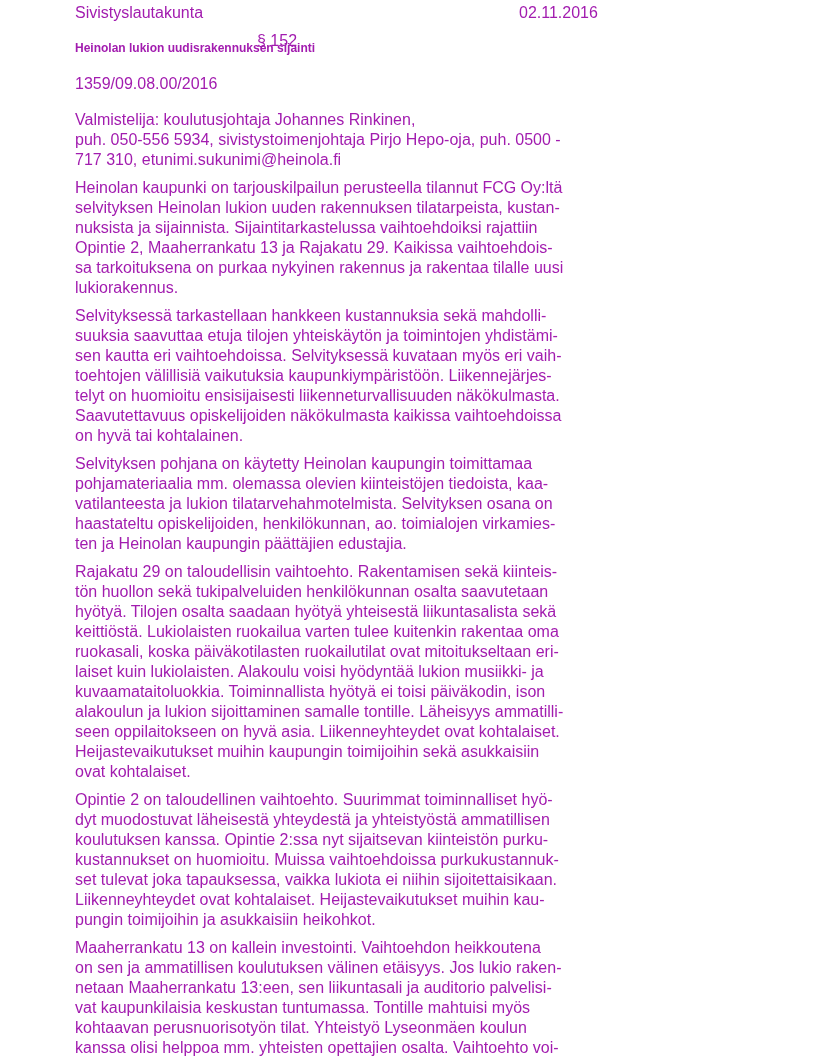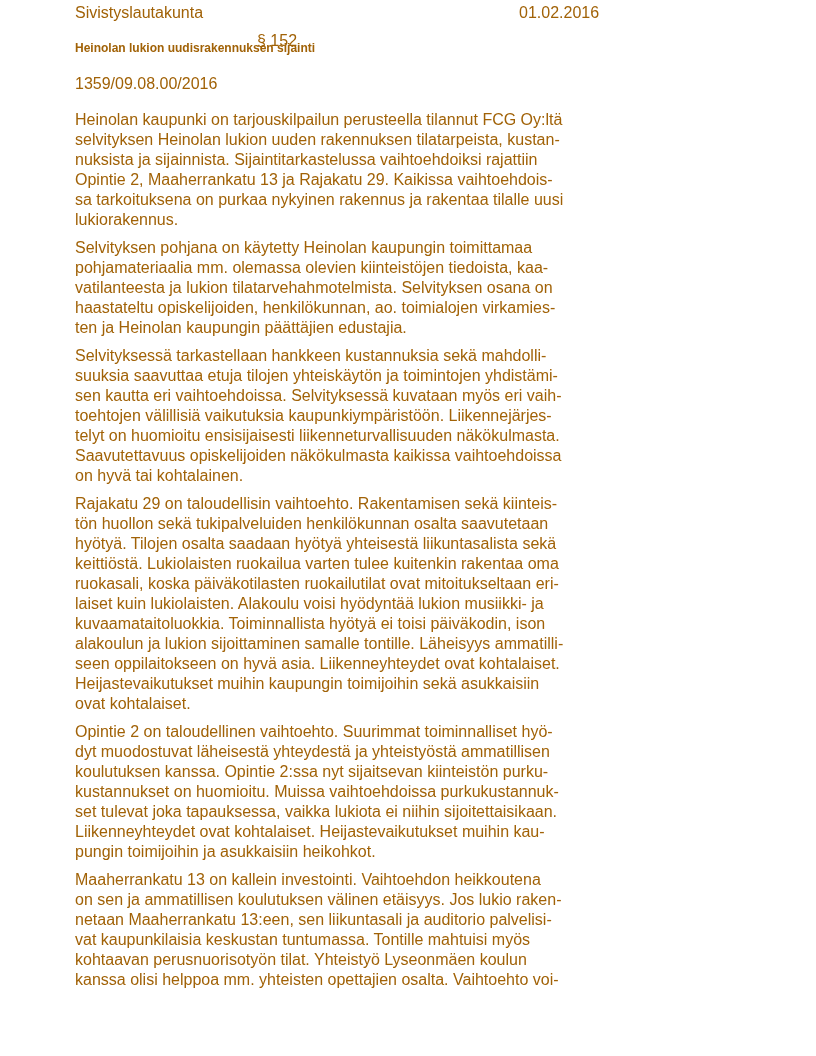--- a/index.html
+++ b/index.html
@@ -9,21 +9,21 @@
   }
   .page {
     position: relative;
     width: 816px;
     height: 1056px;
     background: #ffffff;
     overflow: hidden;
     font-family: "Liberation Sans", "DejaVu Sans", sans-serif;
     font-size: 16px;
     line-height: 20px;
-    color: #a16207;
+    color: #a21caf;
   }
   .header-row {
     position: absolute;
     top: 3px;
     left: 0;
     width: 100%;
     height: 20px;
   }
   .header-committee { position: absolute; left: 75px; top: 0; white-space: nowrap; }
   .header-section   { position: absolute; left: 257px; top: 0; white-space: nowrap; margin-top: 28px; }
@@ -67,47 +67,50 @@
   }
 </style>
 </head>
 <body>
 
 <div class="page">
 
   <div class="header-row">
     <span class="header-committee">Sivistyslautakunta</span>
     <span class="header-section">§ 152</span>
-    <span class="header-date">01.02.2016</span>
+    <span class="header-date">02.11.2016</span>
   </div>
 
   <h1 class="doc-title">Heinolan lukion uudisrakennuksen sijainti</h1>
 
   <div class="diary-number">1359/09.08.00/2016</div>
 
   <div class="entry">
     <div class="entry-body">
+      <p>Valmistelija: koulutusjohtaja Johannes Rinkinen,
+puh. 050-556 5934, sivistystoimenjohtaja Pirjo Hepo-oja, puh. 0500 -
+717 310, etunimi.sukunimi@heinola.fi</p>
       <p>Heinolan kaupunki on tarjouskilpailun perusteella tilannut FCG Oy:ltä
 selvityksen Heinolan lukion uuden rakennuksen tilatarpeista, kustan-
 nuksista ja sijainnista. Sijaintitarkastelussa vaihtoehdoiksi rajattiin
 Opintie 2, Maaherrankatu 13 ja Rajakatu 29. Kaikissa vaihtoehdois-
 sa tarkoituksena on purkaa nykyinen rakennus ja rakentaa tilalle uusi
 lukiorakennus.</p>
-      <p>Selvityksen pohjana on käytetty Heinolan kaupungin toimittamaa
-pohjamateriaalia mm. olemassa olevien kiinteistöjen tiedoista, kaa-
-vatilanteesta ja lukion tilatarvehahmotelmista. Selvityksen osana on
-haastateltu opiskelijoiden, henkilökunnan, ao. toimialojen virkamies-
-ten ja Heinolan kaupungin päättäjien edustajia.</p>
       <p>Selvityksessä tarkastellaan hankkeen kustannuksia sekä mahdolli-
 suuksia saavuttaa etuja tilojen yhteiskäytön ja toimintojen yhdistämi-
 sen kautta eri vaihtoehdoissa. Selvityksessä kuvataan myös eri vaih-
 toehtojen välillisiä vaikutuksia kaupunkiympäristöön. Liikennejärjes-
 telyt on huomioitu ensisijaisesti liikenneturvallisuuden näkökulmasta.
 Saavutettavuus opiskelijoiden näkökulmasta kaikissa vaihtoehdoissa
 on hyvä tai kohtalainen.</p>
+      <p>Selvityksen pohjana on käytetty Heinolan kaupungin toimittamaa
+pohjamateriaalia mm. olemassa olevien kiinteistöjen tiedoista, kaa-
+vatilanteesta ja lukion tilatarvehahmotelmista. Selvityksen osana on
+haastateltu opiskelijoiden, henkilökunnan, ao. toimialojen virkamies-
+ten ja Heinolan kaupungin päättäjien edustajia.</p>
       <p>Rajakatu 29 on taloudellisin vaihtoehto. Rakentamisen sekä kiinteis-
 tön huollon sekä tukipalveluiden henkilökunnan osalta saavutetaan
 hyötyä. Tilojen osalta saadaan hyötyä yhteisestä liikuntasalista sekä
 keittiöstä. Lukiolaisten ruokailua varten tulee kuitenkin rakentaa oma
 ruokasali, koska päiväkotilasten ruokailutilat ovat mitoitukseltaan eri-
 laiset kuin lukiolaisten. Alakoulu voisi hyödyntää lukion musiikki- ja
 kuvaamataitoluokkia. Toiminnallista hyötyä ei toisi päiväkodin, ison
 alakoulun ja lukion sijoittaminen samalle tontille. Läheisyys ammatilli-
 seen oppilaitokseen on hyvä asia. Liikenneyhteydet ovat kohtalaiset.
 Heijastevaikutukset muihin kaupungin toimijoihin sekä asukkaisiin

